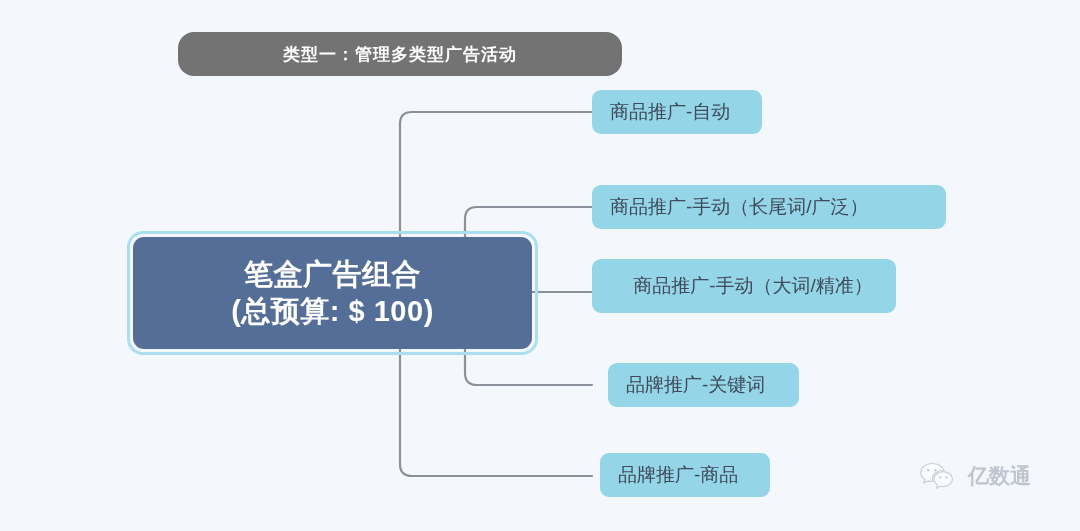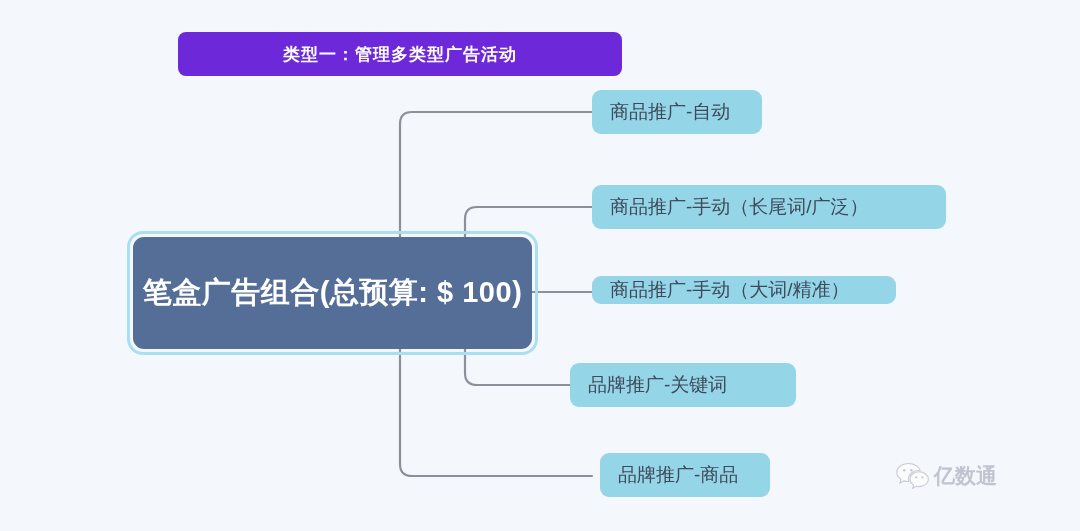--- a/index.html
+++ b/index.html
@@ -20,22 +20,22 @@
     background: #f4f7fc;
   }
 
   
   .banner {
     position: absolute;
     left: 178px;
     top: 32px;
     width: 444px;
     height: 44px;
-    background: #6d28d9;
-    border-radius: 8px;
+    background: #737373;
+    border-radius: 16px;
     display: flex;
     align-items: center;
     justify-content: center;
     box-sizing: border-box;
   }
   .banner-text {
     color: #ffffff;
     font-size: 17px;
     font-weight: bold;
     letter-spacing: 1px;
@@ -65,21 +65,21 @@
   }
   .root-node {
     position: absolute;
     left: 133px;
     top: 237px;
     width: 399px;
     height: 112px;
     background: #556e97;
     border-radius: 11px;
     display: flex;
-    flex-direction: row;
+    flex-direction: column;
     align-items: center;
     justify-content: center;
     box-sizing: border-box;
   }
   .root-line {
     color: #ffffff;
     font-size: 29px;
     font-weight: bold;
     line-height: 1.28;
     white-space: nowrap;
@@ -96,32 +96,32 @@
     box-sizing: border-box;
     padding-left: 18px;
   }
   .branch-label {
     color: #3e4a5a;
     font-size: 19px;
     white-space: nowrap;
   }
   .b1 { left: 592px; top: 90px;  width: 170px; height: 44px; }
   .b2 { left: 592px; top: 185px; width: 354px; height: 44px; }
-  .b3 { left: 592px; top: 276px; width: 304px; height: 28px; }
-  .b4 { left: 570px; top: 363px; width: 226px; height: 44px; }
+  .b3 { left: 592px; top: 259px; width: 304px; height: 54px; justify-content: center; }
+  .b4 { left: 608px; top: 363px; width: 191px; height: 44px; }
   .b5 { left: 592px; top: 453px; width: 170px; height: 44px; margin-left: 8px; }
 
   
   .watermark {
     position: absolute;
-    left: 896px;
+    left: 920px;
     top: 462px;
     display: flex;
     align-items: center;
-    gap: 4px;
+    gap: 14px;
     opacity: 0.5;
   }
   .wechat-icon {
     width: 34px;
     height: 28px;
     position: relative;
   }
   .watermark-text {
     color: #8c93a3;
     font-size: 21px;

